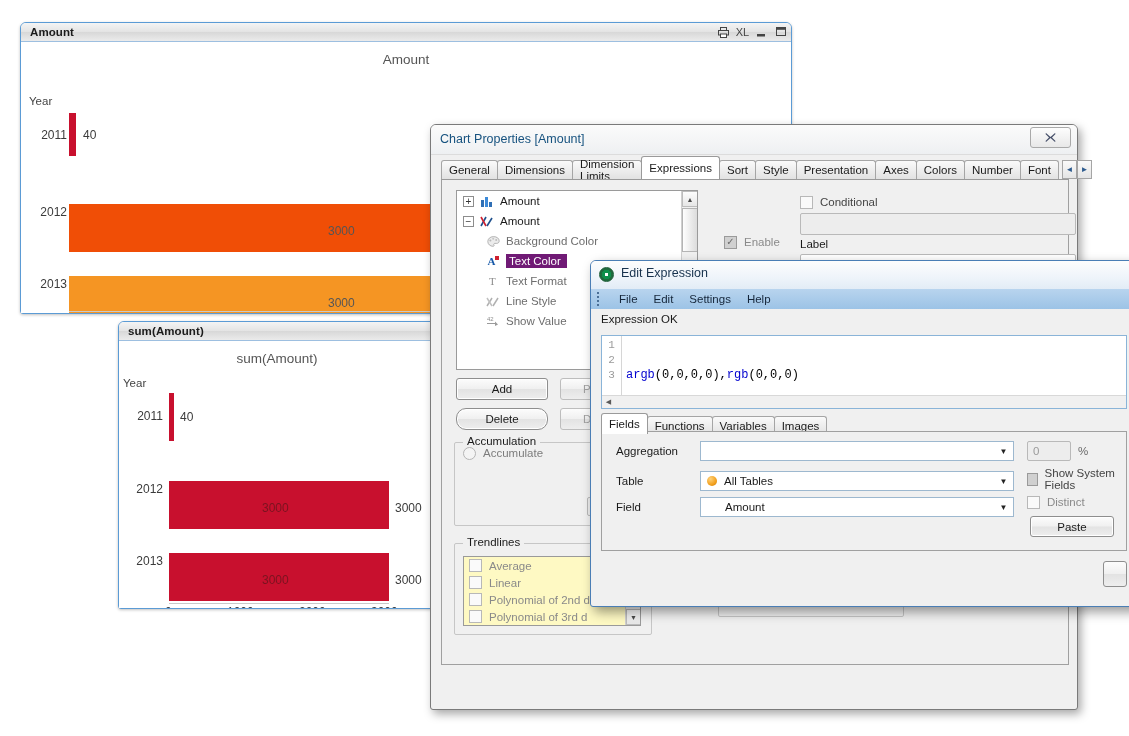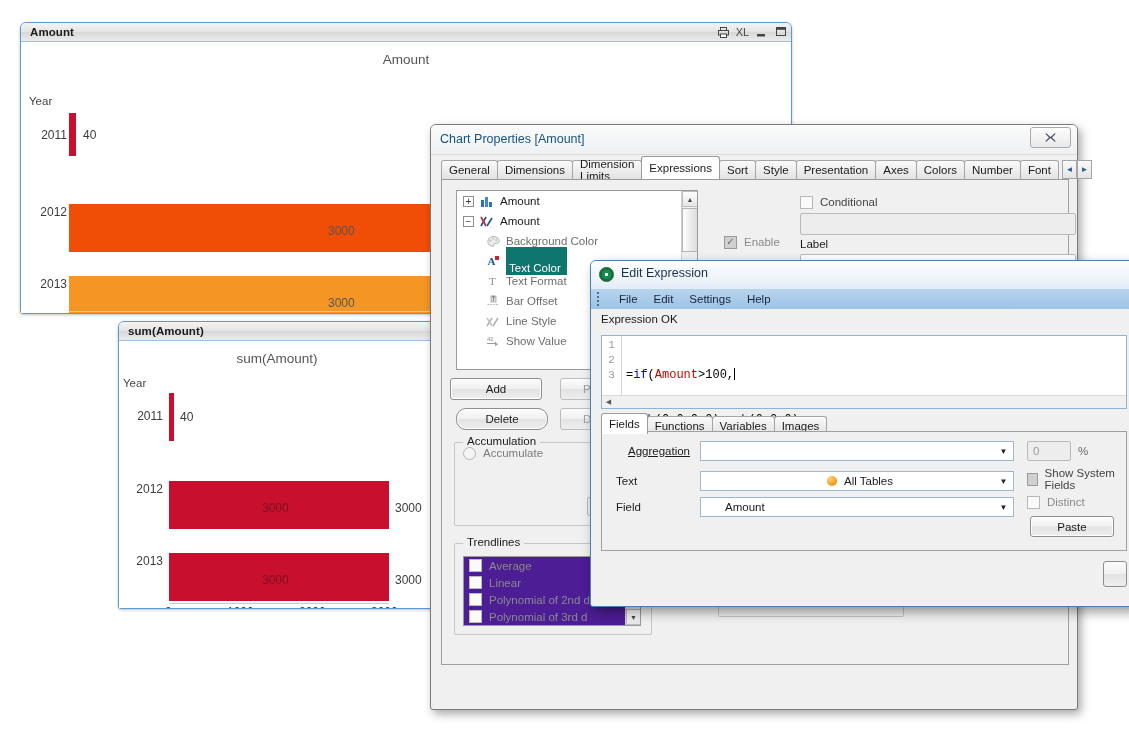--- a/index.html
+++ b/index.html
@@ -106,21 +106,21 @@
     position:absolute; left: 14px; top: 10px; width: 242px; height: 180px;
     background:#fff; border: 1px solid #9a9a9a;
     overflow:hidden;
   }
   .tnode { display:flex; align-items:center; height: 20px; padding-left: 6px; font-size: 11.5px; color:#1a1a1a; }
   .tnode.child { padding-left: 28px; }
   .texp { width: 11px; height: 11px; border:1px solid #8d8d8d; background:#fff;
           display:inline-flex; align-items:center; justify-content:center;
           font-size: 10px; line-height: 9px; color:#333; margin-right: 5px; }
   .ticon { width: 16px; margin-right: 5px; display:inline-flex; align-items:center; justify-content:center; font-size: 11px; }
-  .tnode.sel .tlabel { background:#0f766e; color:#fff; padding: 15px 6px 1px 3px; }
+  .tnode.sel .tlabel { background:#701a75; color:#fff; padding: 1px 6px 1px 3px; }
   .tnode.dim .tlabel { color: #6d6d6d; }
   .tree-scroll { position:absolute; right:0; top:0; width: 16px; height:100%; background:#f0f0f0; border-left:1px solid #cfcfcf; }
   .tsb-arrow { width:16px; height:16px; background:linear-gradient(to bottom,#fdfdfd,#e6e6e6); border:1px solid #bcbcbc;
                display:flex; align-items:center; justify-content:center; font-size:7px; color:#4a4a4a; }
   .tsb-thumb { position:absolute; top:17px; left:0; width:16px; height:44px;
                background:linear-gradient(to right,#fefefe,#dcdcdc); border:1px solid #b4b4b4; }
 
   .btn {
     background: linear-gradient(to bottom,#fcfcfc 0%,#f0f0f0 48%,#e3e3e3 52%,#eeeeee 100%);
     border: 1px solid #8e8e8e; border-radius: 3px;
@@ -147,21 +147,21 @@
   .cbx {
     width: 13px; height: 13px; border: 1px solid #b8b8b8; background: #fafafa;
     display:inline-flex; align-items:center; justify-content:center; margin-right: 7px;
     font-size: 10px; color:#6f6f6f; line-height: 1;
   }
   .cbx.on::after { content:'\2713'; font-size: 10px; color:#6b6b6b; }
   .cbx.filled { background: #d0d0d0; border-color:#9a9a9a; }
   .chk-row { display:flex; align-items:center; font-size: 11.5px; color:#444; height: 20px; }
   .chk-row.dim { color:#8a8a8a; }
 
-  .listbox { position:absolute; background:#4c1d95; border:1px solid #9a9a9a; overflow:hidden; }
+  .listbox { position:absolute; background:#fef9c3; border:1px solid #9a9a9a; overflow:hidden; }
   .lb-item { display:flex; align-items:center; height: 17px; padding-left: 5px; font-size: 11.5px; color:#8a8a8a; }
 
   .txtfield {
     background:#ededed; border:1px solid #b9b9b9; border-radius:2px;
   }
   .txtfield.white { background:#fff; }
 
   
   #editexpr {
     position:absolute; left: 590px; top: 260px; width: 548px; height: 347px;
@@ -398,30 +398,20 @@
         <div class="tnode child dim">
           <span class="ticon">
             <svg width="13" height="12" viewBox="0 0 13 12">
                 <text x="2" y="10" font-family="Liberation Serif, serif" font-size="11" fill="#8c8c8c">T</text>
               </svg>
           </span>
           <span class="tlabel">Text Format</span>
         </div>
         <div class="tnode child dim">
           <span class="ticon">
-            <svg width="13" height="12" viewBox="0 0 13 12">
-                <rect x="4" y="1" width="5" height="6" fill="#e0e0e0" stroke="#949494" stroke-width=".7"></rect>
-                <path d="M6.5 6 L6.5 1 M4.8 2.6 L6.5 1 L8.2 2.6" stroke="#6e6e6e" stroke-width=".8" fill="none"></path>
-                <path d="M0.5 9.5 L12 9.5" stroke="#9a9a9a" stroke-width=".8" stroke-dasharray="1.6 1.2"></path>
-              </svg>
-          </span>
-          <span class="tlabel">Bar Offset</span>
-        </div>
-        <div class="tnode child dim">
-          <span class="ticon">
             <svg width="14" height="11" viewBox="0 0 14 11">
                 <path d="M1 10 L6 2" stroke="#b0b0b0" stroke-width="1.5" fill="none"></path>
                 <path d="M1 2 L6 10" stroke="#c0c0c0" stroke-width="1.5" fill="none"></path>
                 <path d="M7 10 L12 2" stroke="#b0b0b0" stroke-width="1.5" fill="none"></path>
               </svg>
           </span>
           <span class="tlabel">Line Style</span>
         </div>
         <div class="tnode child dim">
           <span class="ticon">
@@ -432,21 +422,21 @@
               </svg>
           </span>
           <span class="tlabel">Show Value</span>
         </div>
         <div class="tree-scroll">
           <div class="tsb-arrow">▲</div>
           <div class="tsb-thumb"></div>
         </div>
       </div>
 
-      <div class="btn strong" style="position:absolute; left:8px; top:198px; width:92px; height:22px;">Add</div>
+      <div class="btn strong" style="position:absolute; left:14px; top:198px; width:92px; height:22px;">Add</div>
       <div class="btn strong" style="position:absolute; left:14px; top:228px; width:92px; height:22px;border-radius:10px;">Delete</div>
       <div class="btn dis" style="position:absolute; left:118px; top:198px; width:92px; height:22px; justify-content:flex-start; padding-left:22px; overflow:hidden;">Promote</div>
       <div class="btn dis" style="position:absolute; left:118px; top:228px; width:92px; height:22px; justify-content:flex-start; padding-left:22px; overflow:hidden;">Demote</div>
 
       <div class="grp" style="left:12px; top:262px; width:198px; height:84px;">
         <span class="grp-title">Accumulation</span>
         <div class="radio-row" style="margin:0 0 0 8px;">
           <span class="radio"></span>
           <span>Accumulate</span>
         </div>
@@ -533,47 +523,46 @@
 
     <div class="ee-status">Expression OK</div>
 
     <div class="codebox">
       <div class="gutter">
         <div>1</div>
         <div>2</div>
         <div>3</div>
       </div>
       <div class="codelines">
-        <div><span>=</span><span class="kw">if</span><span>(</span><span class="fld">Amount</span><span>&gt;100,</span><span class="caret"></span></div>
         <div><span class="kw">argb</span><span>(0,0,0,0),</span><span class="kw">rgb</span><span>(0,0,0)</span></div>
         <div><span>)</span></div>
       </div>
       <div class="hscroll">
         <div class="ar">◀</div>
       </div>
     </div>
 
     <div class="ee-tabs">
       <div class="tab active">Fields</div>
       <div class="tab">Functions</div>
       <div class="tab">Variables</div>
       <div class="tab">Images</div>
     </div>
 
     <div class="ee-panel">
 
-      <div class="ee-lbl" style="left:26px; top:13px;text-decoration:underline;">Aggregation</div>
-      <div class="ee-lbl" style="left:14px; top:43px;">Text</div>
+      <div class="ee-lbl" style="left:14px; top:13px;">Aggregation</div>
+      <div class="ee-lbl" style="left:14px; top:43px;">Table</div>
       <div class="ee-lbl" style="left:14px; top:69px;">Field</div>
 
       <div class="combo" style="left:98px; top:9px; width:314px;">
         <span></span>
         <span class="arrow">▼</span>
       </div>
-      <div class="combo" style="left:98px; top:39px; width:314px;justify-content:center;">
+      <div class="combo" style="left:98px; top:39px; width:314px;">
         <span class="orange-dot"></span>
         <span>All Tables</span>
         <span class="arrow">▼</span>
       </div>
       <div class="combo" style="left:98px; top:65px; width:314px; padding-left:24px;">
         <span>Amount</span>
         <span class="arrow">▼</span>
       </div>
 
       <div class="txtfield" style="position:absolute; left:425px; top:9px; width:44px; height:20px; font-size:11.5px; color:#9a9a9a; padding:3px 0 0 5px;">0</div>

